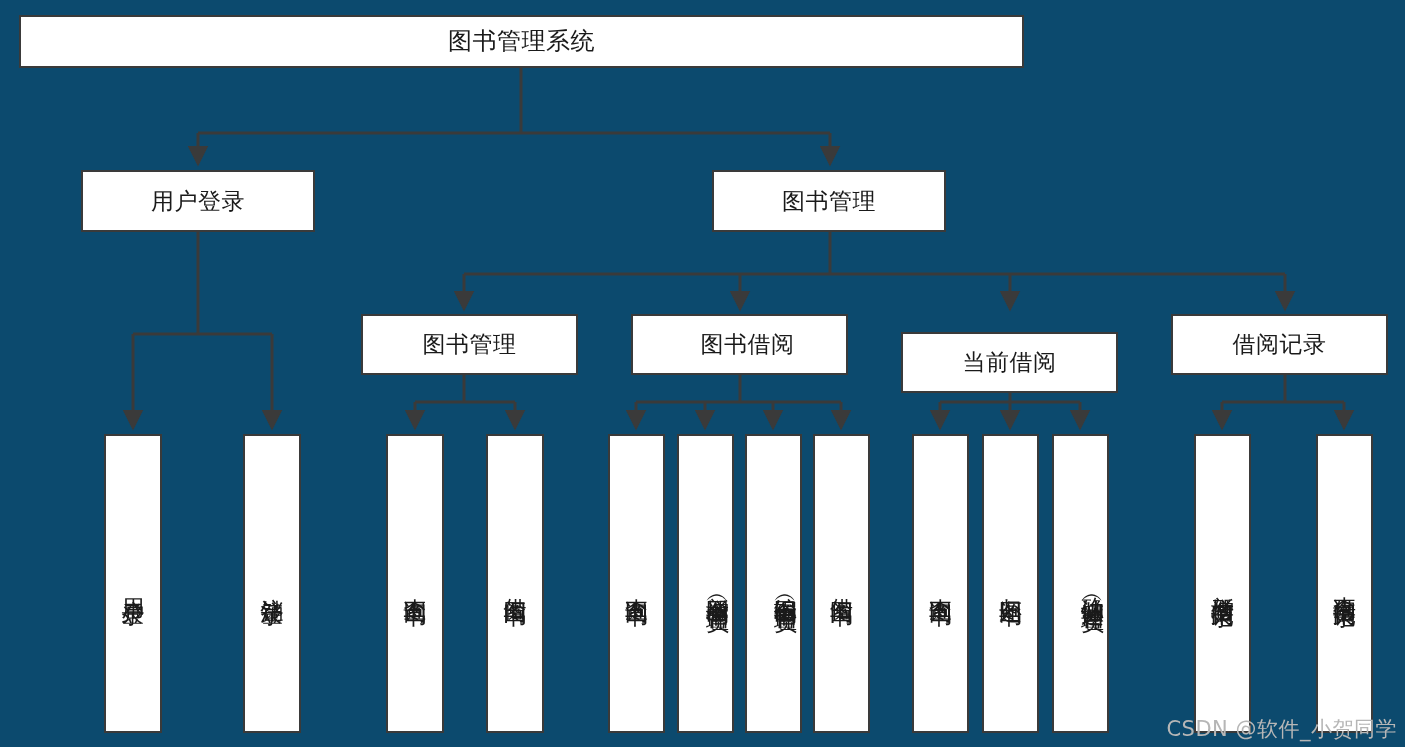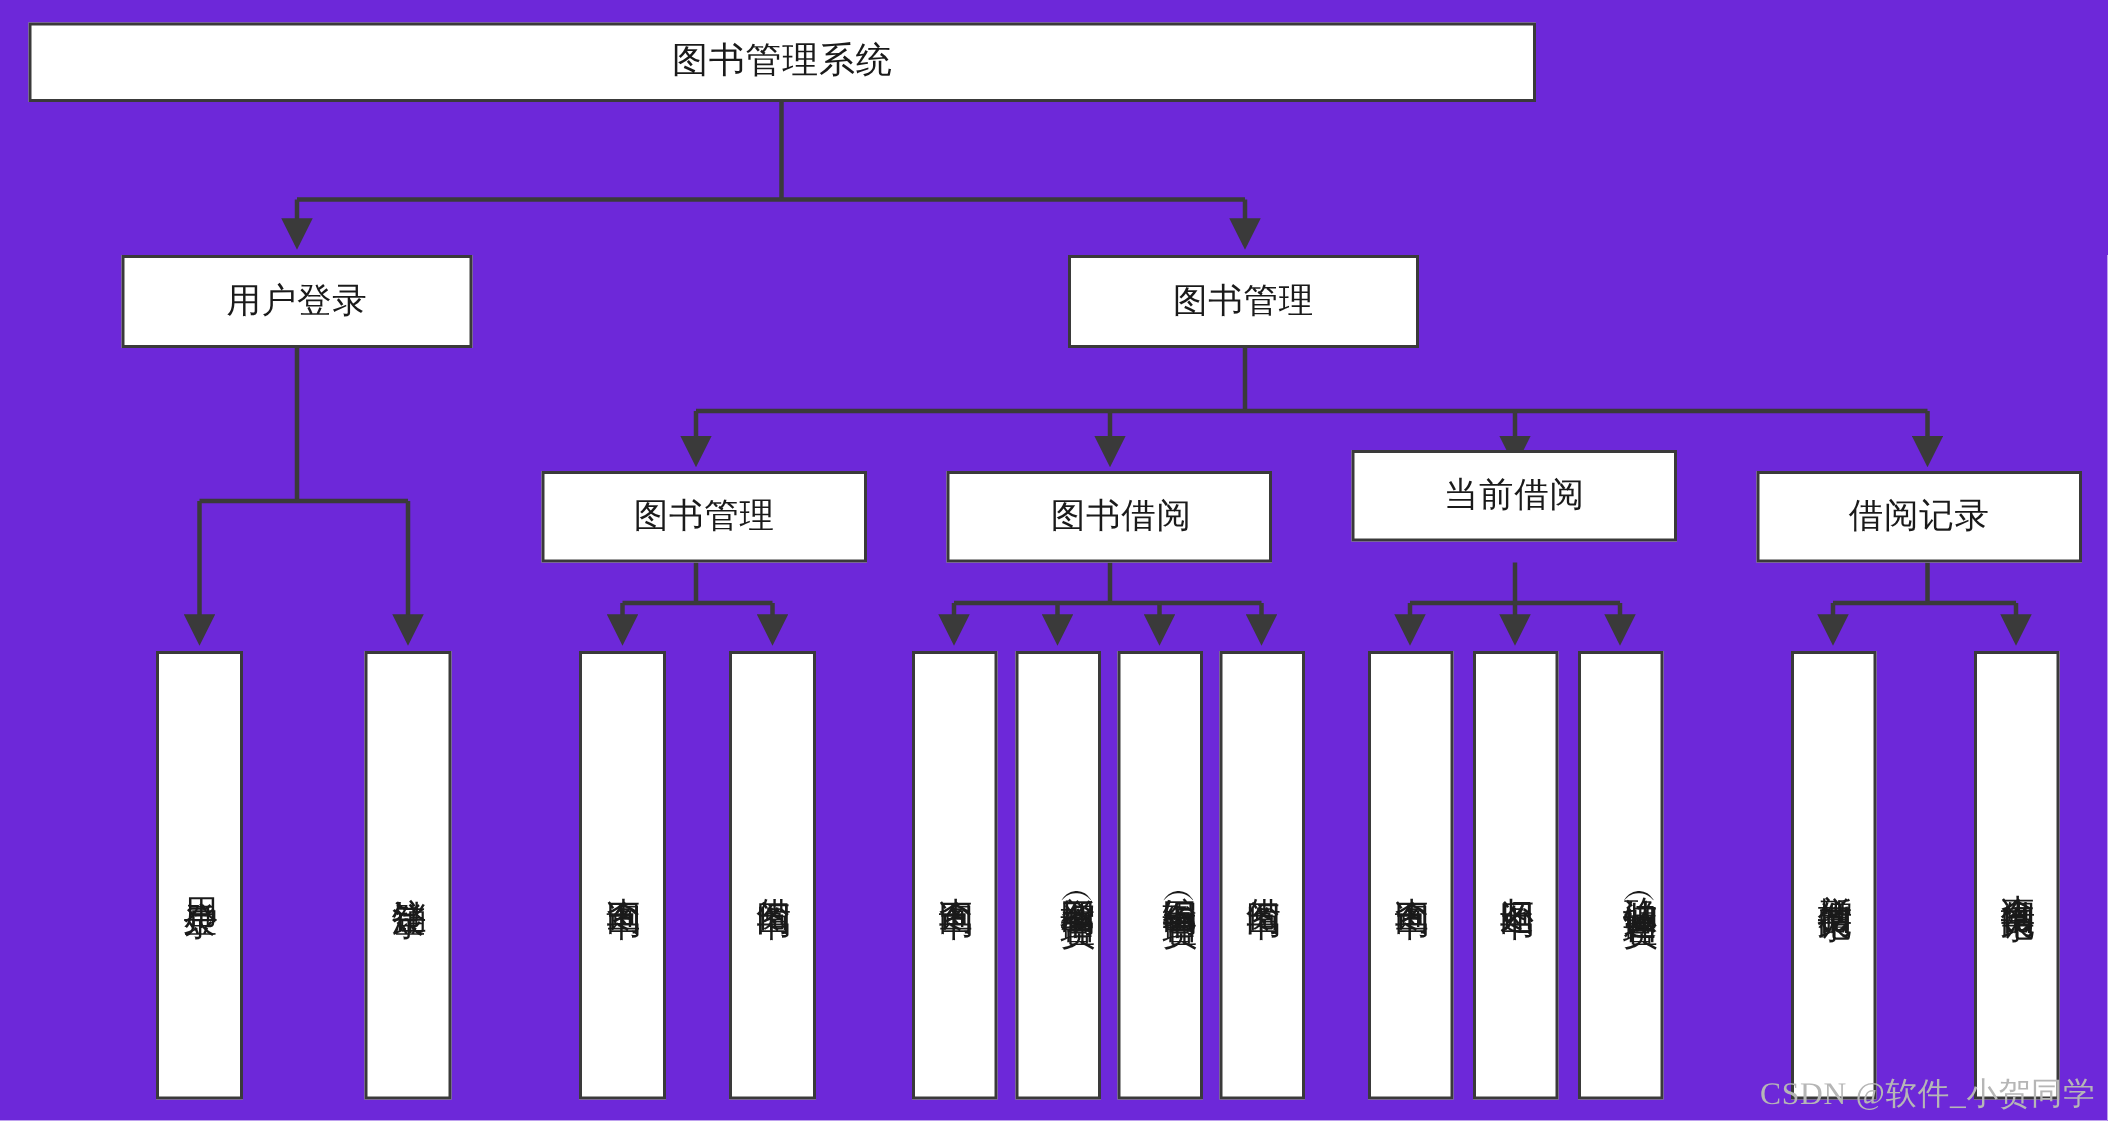--- a/index.html
+++ b/index.html
@@ -8,23 +8,22 @@
     padding: 0;
     background: #ffffff;
   }
   body {
     font-family: "DejaVu Sans", "Liberation Sans", sans-serif;
   }
   #diagram-root {
     position: relative;
     width: 1405px;
     height: 747px;
-    background: #6d28d9;
+    background: #0c4a6e;
     overflow: hidden;
-    font-family: Liberation Serif, serif;
   }
   #diagram-svg {
     position: absolute;
     left: 0;
     top: 0;
     width: 1405px;
     height: 747px;
   }
   .node {
     position: absolute;
@@ -143,21 +142,21 @@
   </div>
 
   <div class="node node-h" style="left:361px; top:314px; width:217px; height:61px;">
     <span>图书管理</span>
   </div>
 
   <div class="node node-h" style="left:631px; top:314px; width:217px; height:61px;padding-left:16px;">
     <span>图书借阅</span>
   </div>
 
-  <div class="node node-h" style="left:901px; top:300px; width:217px; height:61px;">
+  <div class="node node-h" style="left:901px; top:332px; width:217px; height:61px;">
     <span>当前借阅</span>
   </div>
 
   <div class="node node-h" style="left:1171px; top:314px; width:217px; height:61px;">
     <span>借阅记录</span>
   </div>
 
   <div class="node node-v v-center" style="left:104px; top:434px; width:58px; height:299px;">
     <span class="node-label-v">用户登录</span>
   </div>

